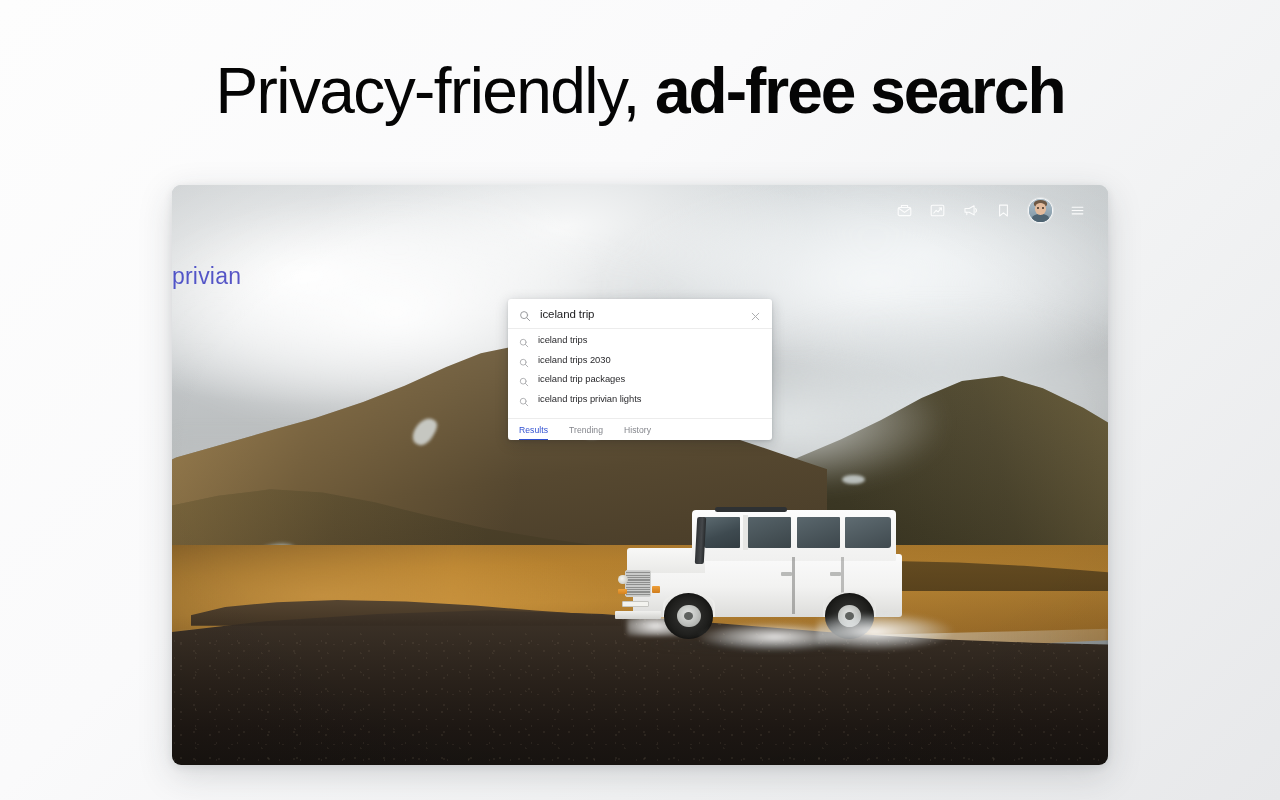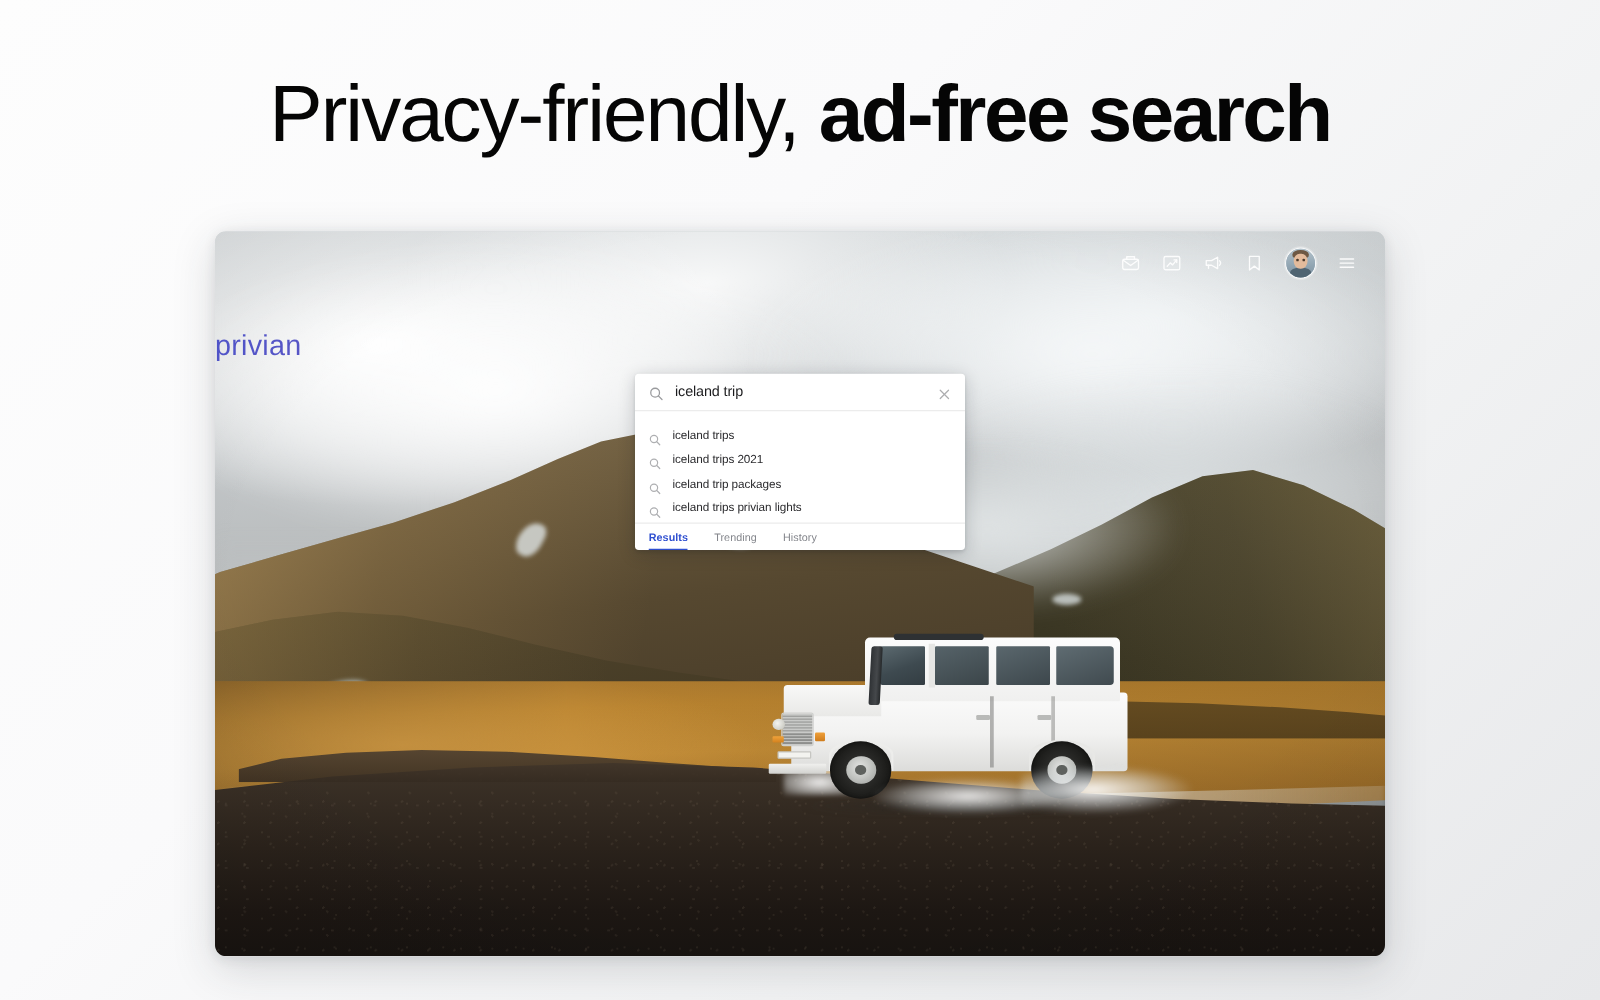--- a/index.html
+++ b/index.html
@@ -438,21 +438,21 @@
     letter-spacing: -0.1px;
     line-height: 14px;
     white-space: nowrap; overflow: hidden;
   }
   .search-clear {
     width: 11px; height: 11px; flex: 0 0 11px; opacity: 0.45; cursor: pointer; margin-left: 6px;
   }
 
   .suggestions { padding: 5px 0 6px 0; }
   .sug {
-    display: flex; align-items: flex-end;
+    display: flex; align-items: flex-start;
     height: 19.5px;
     padding: 0 11px;
     cursor: pointer;
   }
   .sug-glass { width: 10px; height: 10px; flex: 0 0 10px; margin-right: 9px; opacity: 0.5; }
   .sug-text {
     font-size: 9.4px;
     color: #2a2a2d;
     letter-spacing: -0.05px;
     line-height: 12px;
@@ -468,21 +468,21 @@
   }
   .tab {
     font-size: 8.6px;
     color: #83858b;
     line-height: 22px;
     height: 22px;
     cursor: pointer;
     position: relative;
     letter-spacing: 0.05px;
   }
-  .tab.active { color: #2f4fd0; font-weight: 700; }
+  .tab.active { color: #2f4fd0; font-weight: 400; }
   .tab.active::after {
     content: "";
     position: absolute; left: 0; right: 0; bottom: 0;
     height: 1.6px; background: #2f4fd0;
   }
 </style>
 </head>
 <body>
 
 <div class="page">
@@ -640,21 +640,21 @@
           <span class="sug-text">iceland trips</span>
         </div>
 
         <div class="sug">
           <span class="sug-glass">
             <svg width="10" height="10" viewBox="0 0 10 10" fill="none" stroke="#5f6166" stroke-width="0.95" stroke-linecap="round">
               <circle cx="4.2" cy="4.2" r="2.9"></circle>
                 <path d="M6.4 6.4 L8.8 8.8"></path>
             </svg>
           </span>
-          <span class="sug-text">iceland trips 2021</span>
+          <span class="sug-text">iceland trips 2030</span>
         </div>
 
 
 
 
         <div class="sug">
           <span class="sug-glass">
             <svg width="10" height="10" viewBox="0 0 10 10" fill="none" stroke="#5f6166" stroke-width="0.95" stroke-linecap="round">
               <circle cx="4.2" cy="4.2" r="2.9"></circle>
                 <path d="M6.4 6.4 L8.8 8.8"></path>

